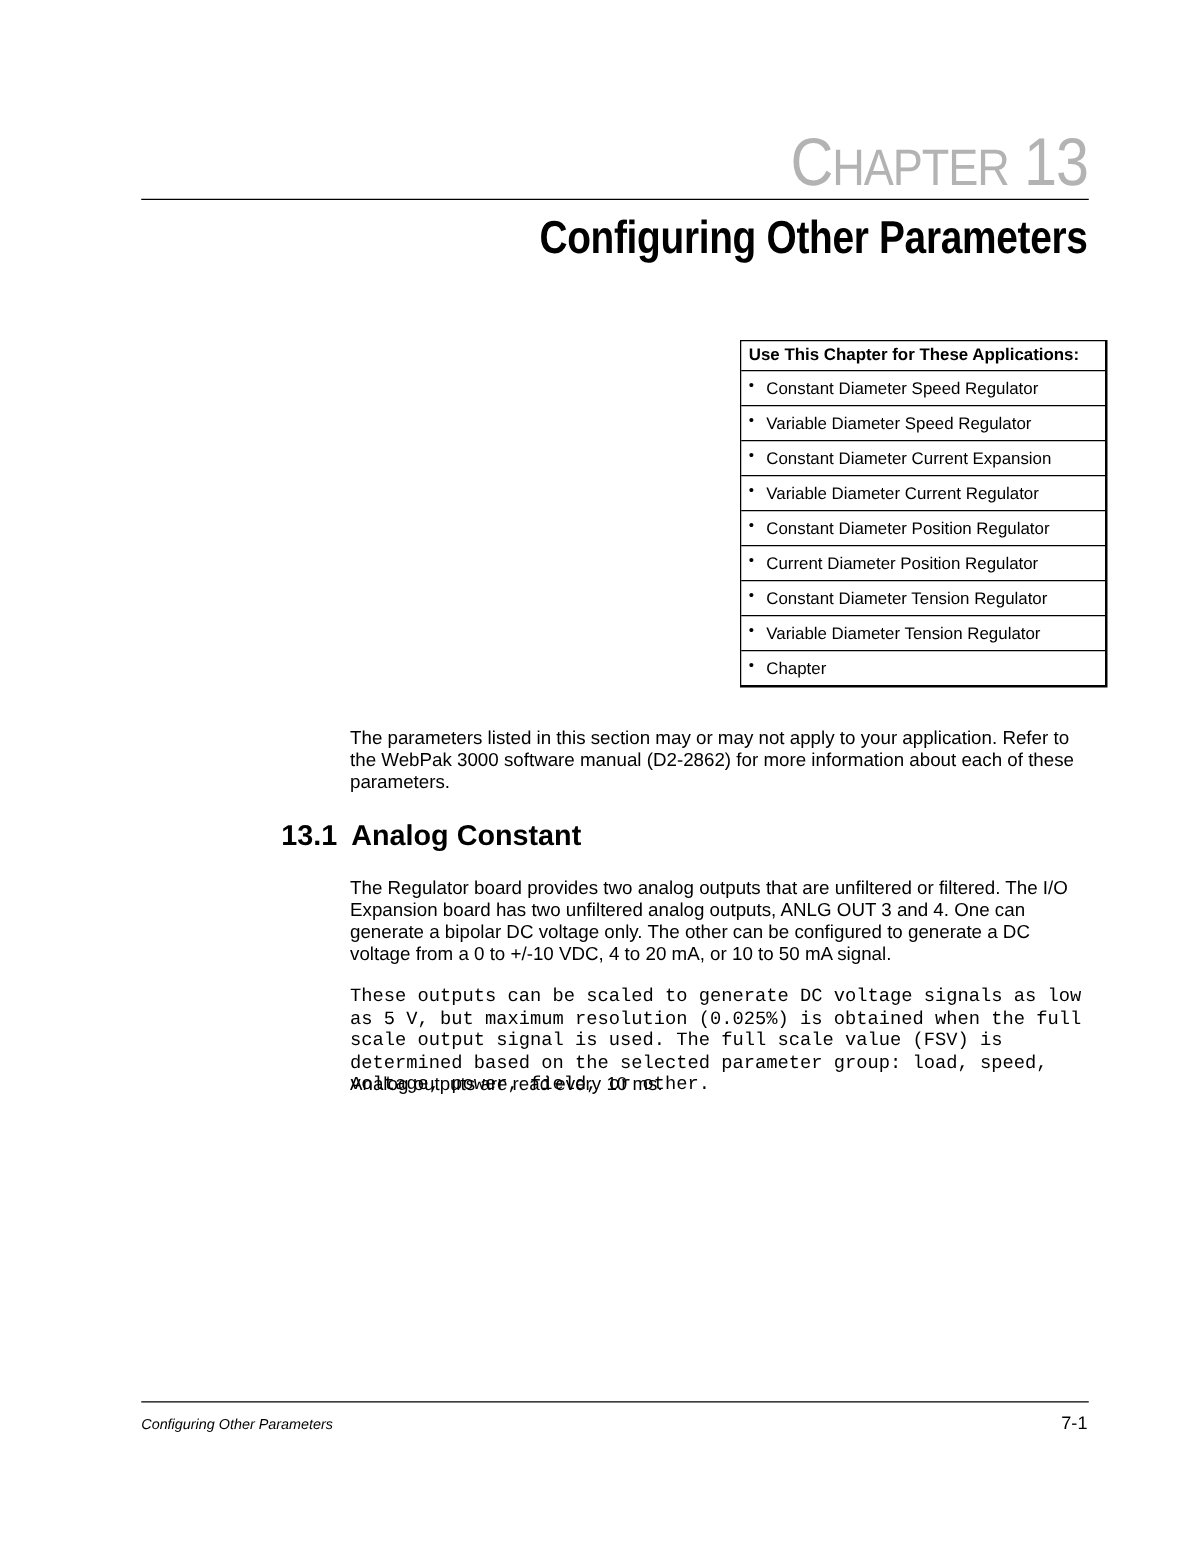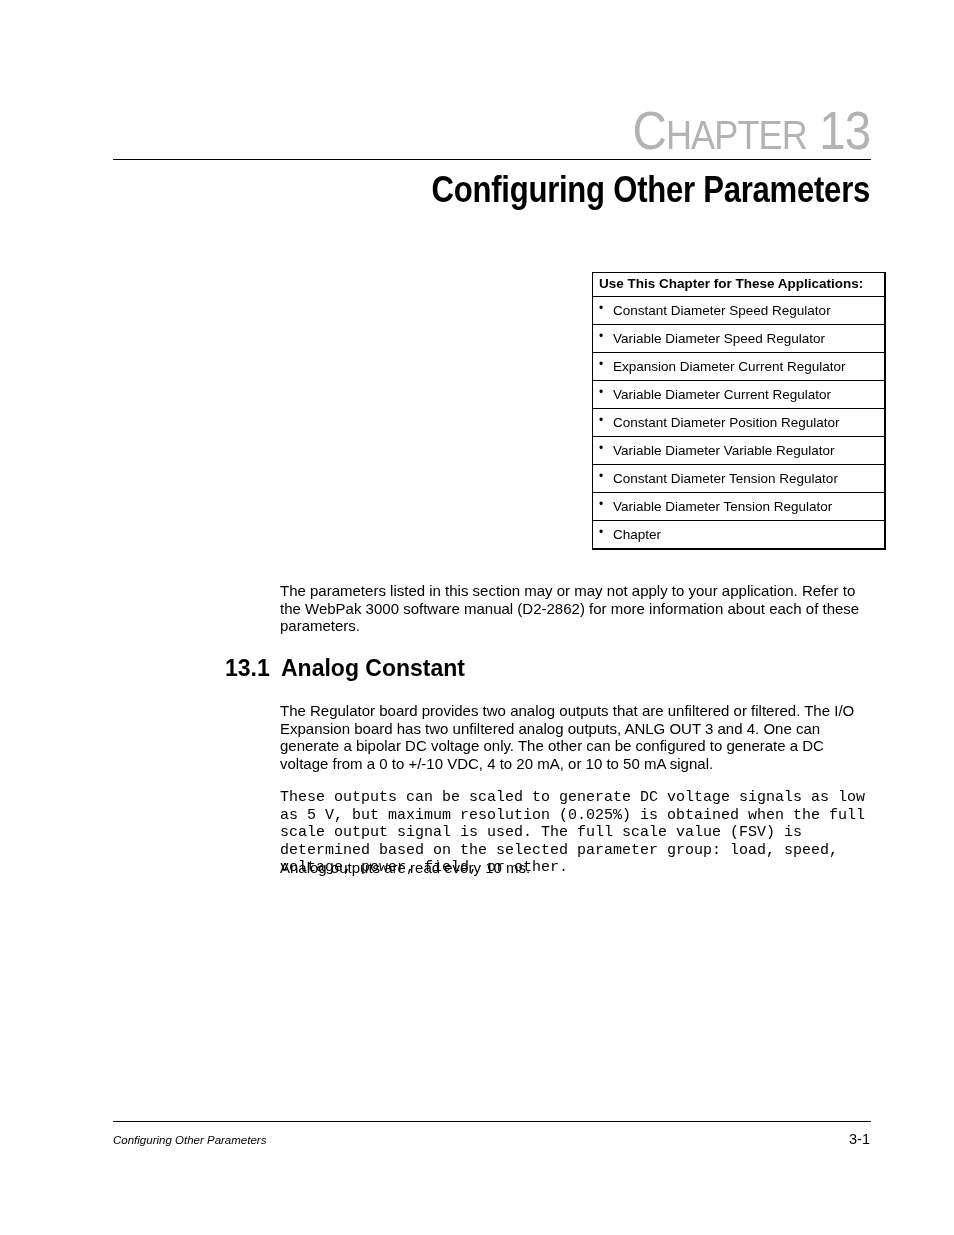--- a/index.html
+++ b/index.html
@@ -59,33 +59,33 @@
   <div class="apps-row">
       <span class="bullet">•</span>
       <span class="row-text">Constant Diameter Speed Regulator</span>
     </div>
   <div class="apps-row">
       <span class="bullet">•</span>
       <span class="row-text">Variable Diameter Speed Regulator</span>
     </div>
   <div class="apps-row">
       <span class="bullet">•</span>
-      <span class="row-text">Expansion Diameter Current Regulator</span>
+      <span class="row-text">Constant Diameter Current Expansion</span>
     </div>
   <div class="apps-row">
       <span class="bullet">•</span>
       <span class="row-text">Variable Diameter Current Regulator</span>
     </div>
   <div class="apps-row">
       <span class="bullet">•</span>
       <span class="row-text">Constant Diameter Position Regulator</span>
     </div>
   <div class="apps-row">
       <span class="bullet">•</span>
-      <span class="row-text">Variable Diameter Variable Regulator</span>
+      <span class="row-text">Current Diameter Position Regulator</span>
     </div>
   <div class="apps-row">
       <span class="bullet">•</span>
       <span class="row-text">Constant Diameter Tension Regulator</span>
     </div>
   <div class="apps-row">
       <span class="bullet">•</span>
       <span class="row-text">Variable Diameter Tension Regulator</span>
     </div>
   <div class="apps-row">
@@ -99,13 +99,13 @@
 <div class="section-head"><span class="section-num">13.1</span><span>Analog Constant</span></div>
 
 <div class="para p2"><span>The Regulator board provides two analog outputs that are unfiltered or filtered. The I/O Expansion board has two unfiltered analog outputs, </span><span class="smallcaps">ANLG OUT</span><span> 3 and 4. One can generate a bipolar DC voltage only. The other can be configured to generate a DC voltage from a 0 to +/-10 VDC, 4 to 20 mA, or 10 to 50 mA signal.</span></div>
 
 <div class="para p3">These outputs can be scaled to generate DC voltage signals as low as 5 V, but maximum resolution (0.025%) is obtained when the full scale output signal is used. The full scale value (FSV) is determined based on the selected parameter group: load, speed, voltage, power, field, or other.</div>
 
 <div class="para p4">Analog outputs are read every 10 ms.</div>
 
 <div class="footer-rule"></div>
 <div class="footer-left">Configuring Other Parameters</div>
-<div class="footer-right">3-1</div>
+<div class="footer-right">7-1</div>
 
 </body></html>

